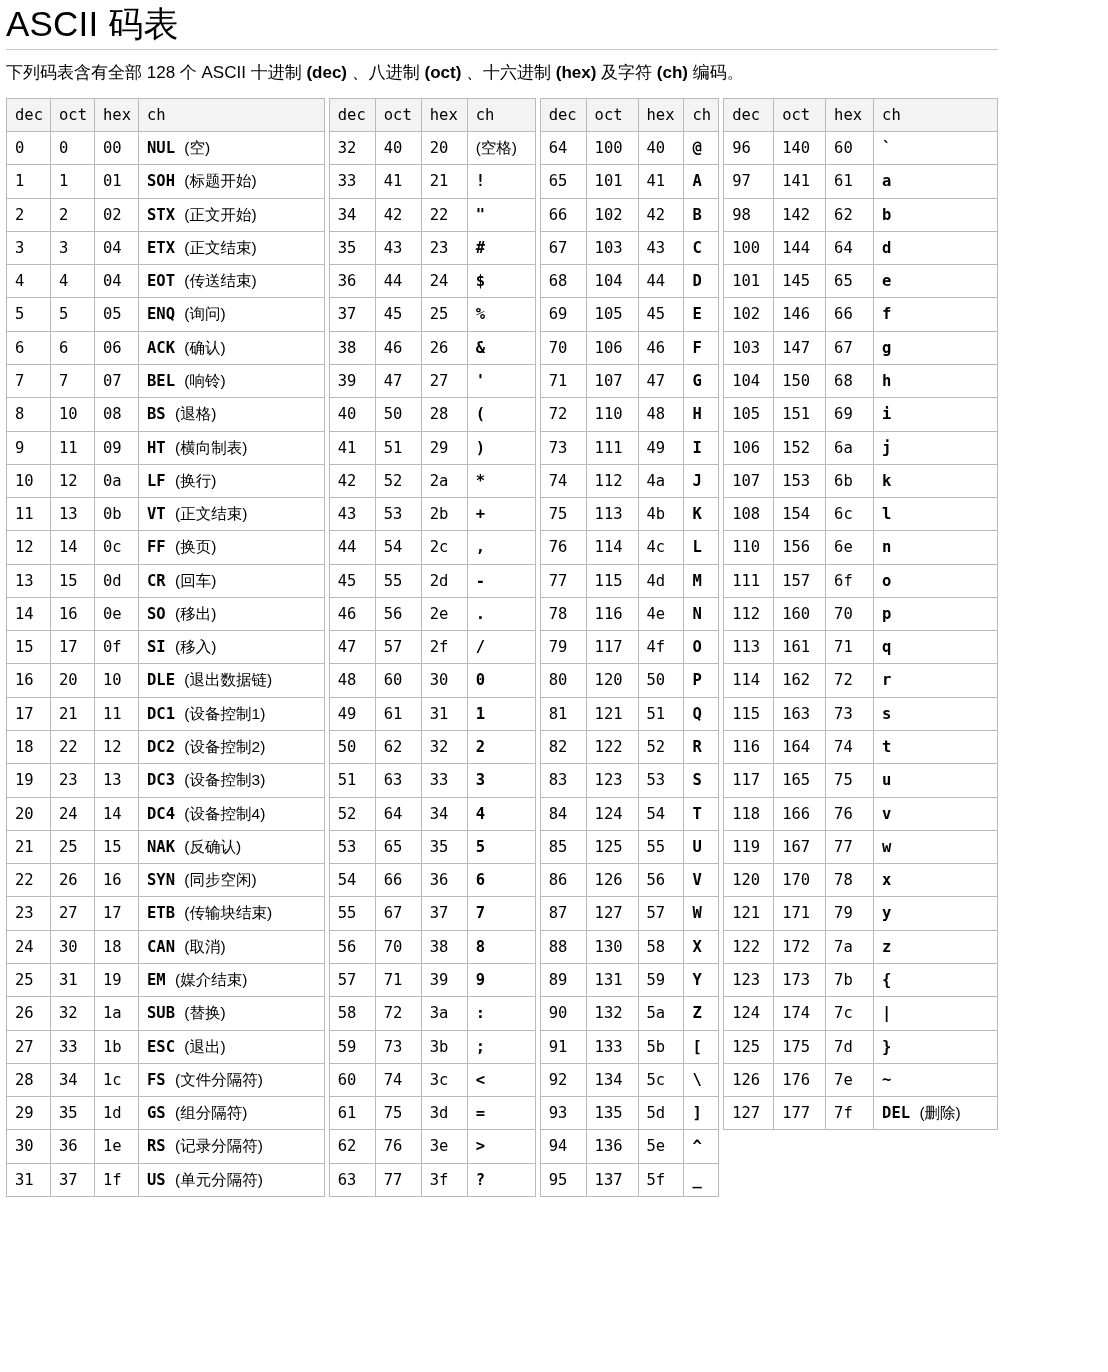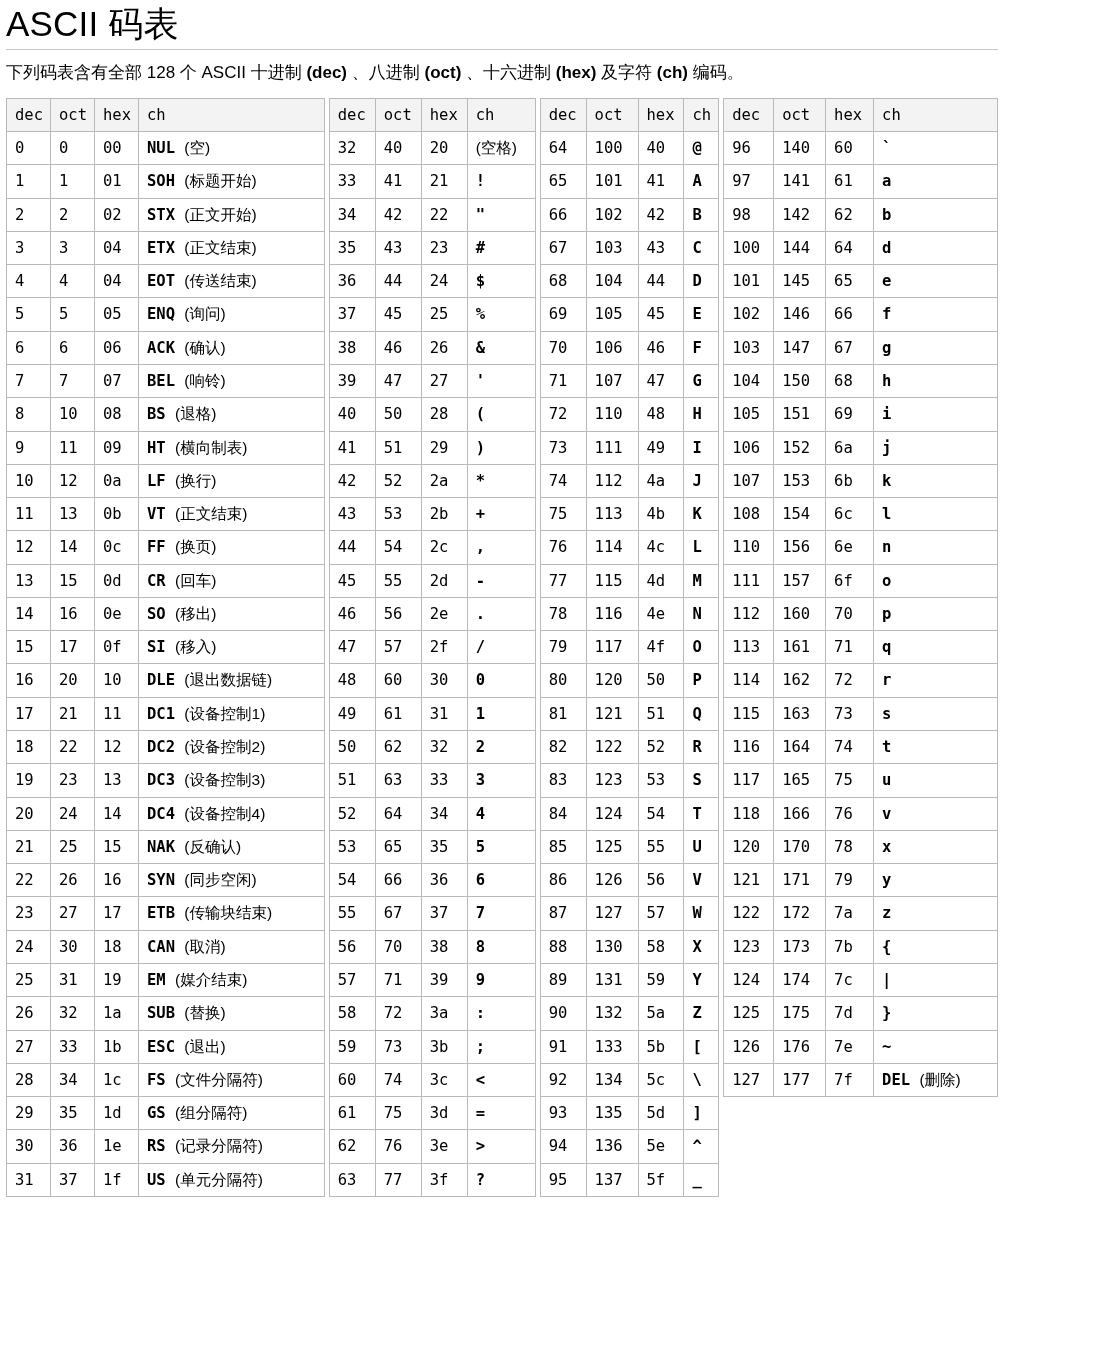--- a/index.html
+++ b/index.html
@@ -868,20 +868,26 @@
             <td class="num hex">75</td>
             <td class="ch"><span class="abbr">u</span></td>
           </tr>
           <tr>
             <td class="num dec">118</td>
             <td class="num oct">166</td>
             <td class="num hex">76</td>
             <td class="ch"><span class="abbr">v</span></td>
           </tr>
           <tr>
+            <td class="num dec">119</td>
+            <td class="num oct">167</td>
+            <td class="num hex">77</td>
+            <td class="ch"><span class="abbr">w</span></td>
+          </tr>
+          <tr>
             <td class="num dec">120</td>
             <td class="num oct">170</td>
             <td class="num hex">78</td>
             <td class="ch"><span class="abbr">x</span></td>
           </tr>
           <tr>
             <td class="num dec">121</td>
             <td class="num oct">171</td>
             <td class="num hex">79</td>
             <td class="ch"><span class="abbr">y</span></td>

